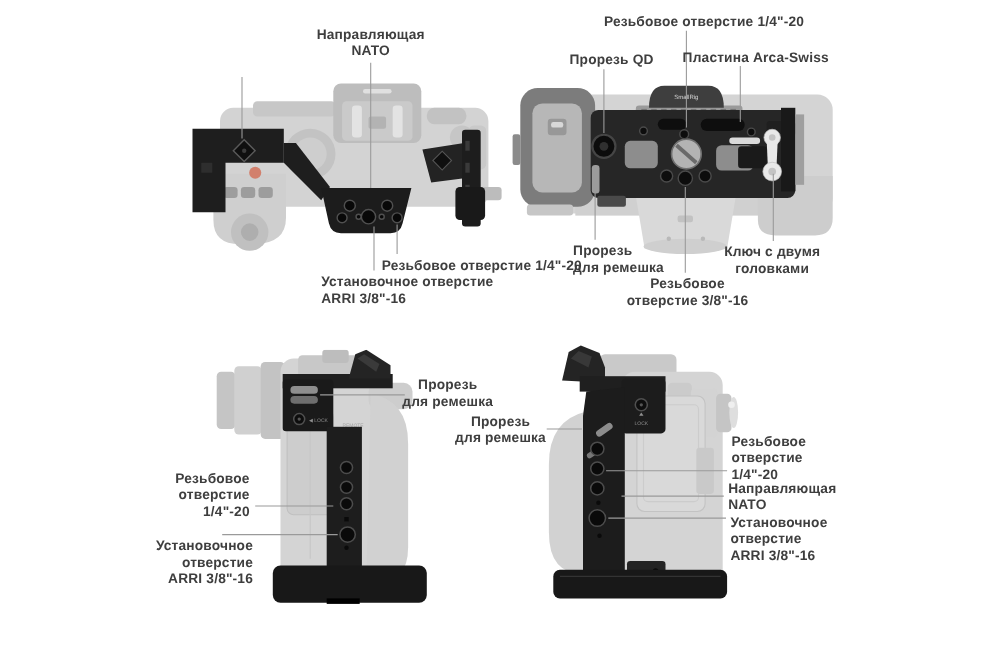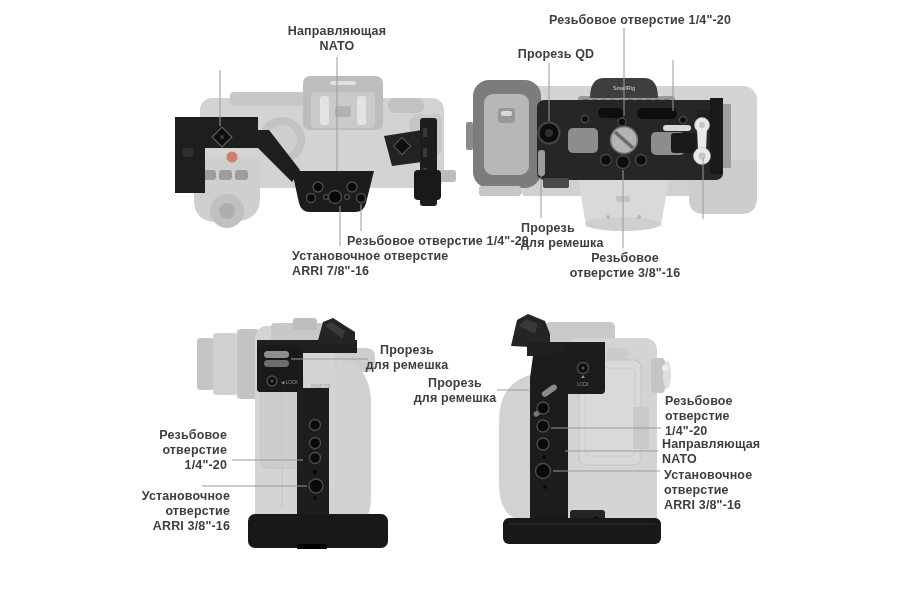--- a/index.html
+++ b/index.html
@@ -235,28 +235,31 @@
     <line x1="202" y1="486" x2="307" y2="486"></line>
     <line x1="551" y1="428" x2="661" y2="428"></line>
     <line x1="565" y1="451" x2="658" y2="451"></line>
     <line x1="553" y1="471" x2="660" y2="471"></line>
   </svg>
 
   <div class="label center" style="left:267px;top:24px;width:140px">Направляющая
 NATO</div>
   <div class="label" style="left:347px;top:234px">Резьбовое отверстие 1/4"-20</div>
   <div class="label" style="left:292px;top:249px">Установочное отверстие
-ARRI 7/8"-16</div>
+ARRI 3/8"-16</div>
 
   <div class="label center" style="left:540px;top:13px;width:200px">Резьбовое отверстие 1/4"-20</div>
   <div class="label center" style="left:506px;top:47px;width:100px">Прорезь QD</div>
+  <div class="label center" style="left:612px;top:45px;width:150px">Пластина Arca-Swiss</div>
   <div class="label" style="left:521px;top:221px">Прорезь
 для ремешка</div>
   <div class="label center" style="left:545px;top:251px;width:160px">Резьбовое
 отверстие 3/8"-16</div>
+  <div class="label center" style="left:632px;top:222px;width:140px">Ключ с двумя
+головками</div>
 
   <div class="label center" style="left:347px;top:343px;width:120px">Прорезь
 для ремешка</div>
   <div class="label right" style="left:107px;top:428px;width:120px">Резьбовое
 отверстие
 1/4"-20</div>
   <div class="label right" style="left:110px;top:489px;width:120px">Установочное
 отверстие
 ARRI 3/8"-16</div>
 

